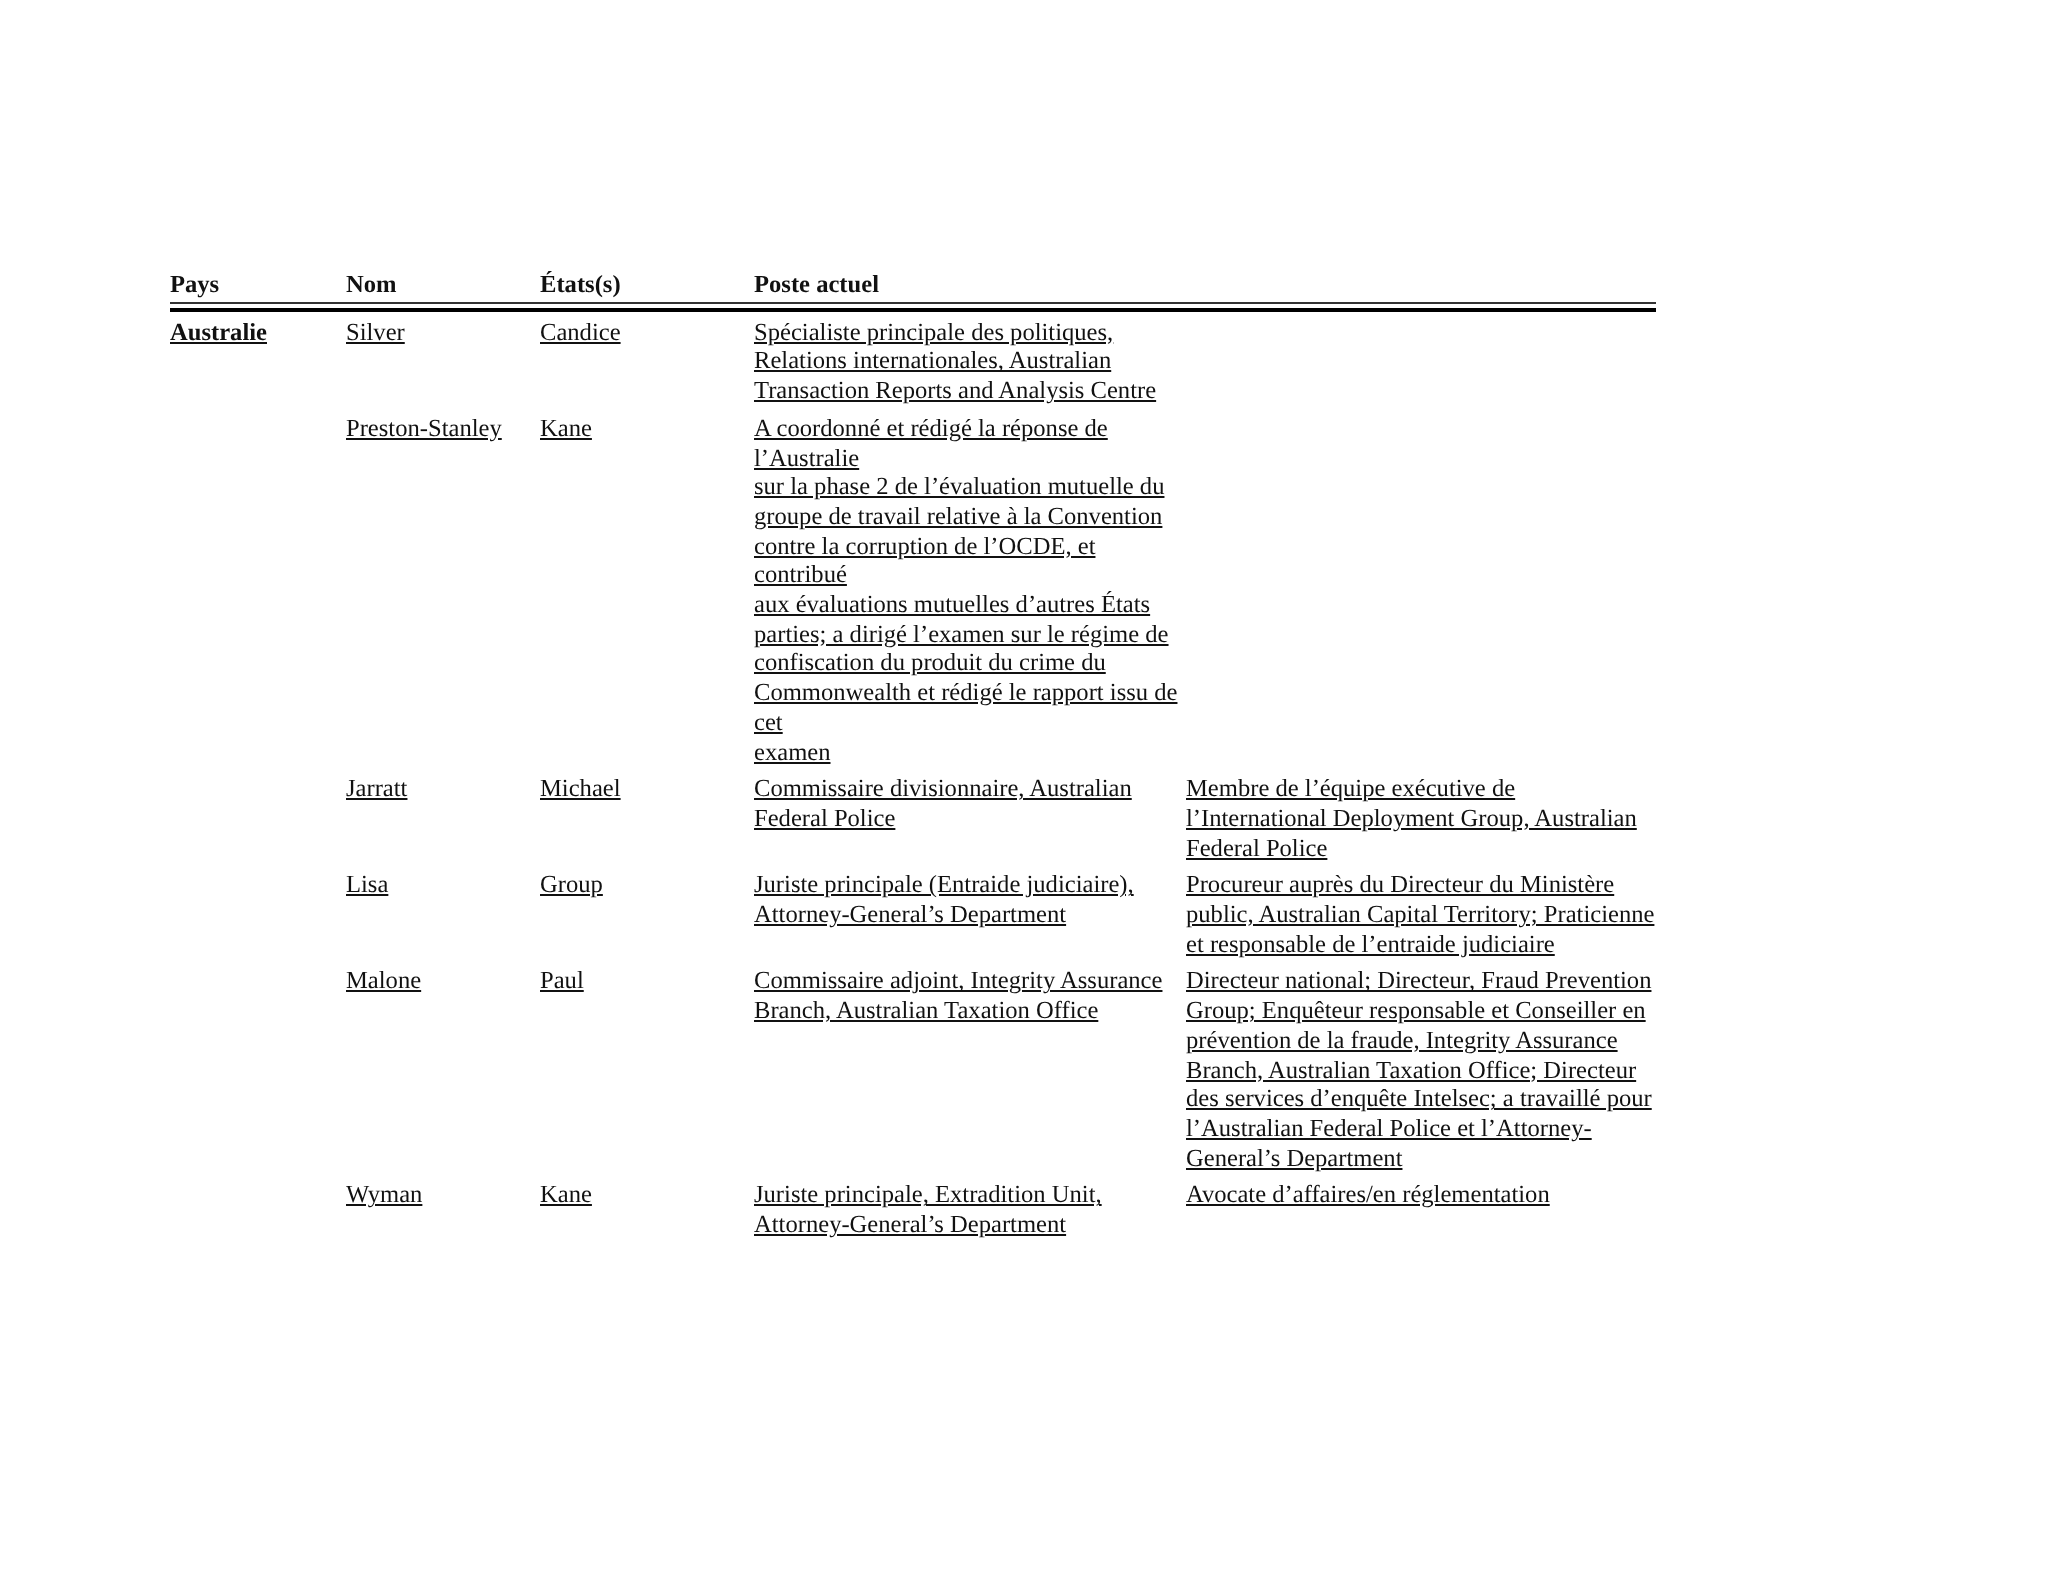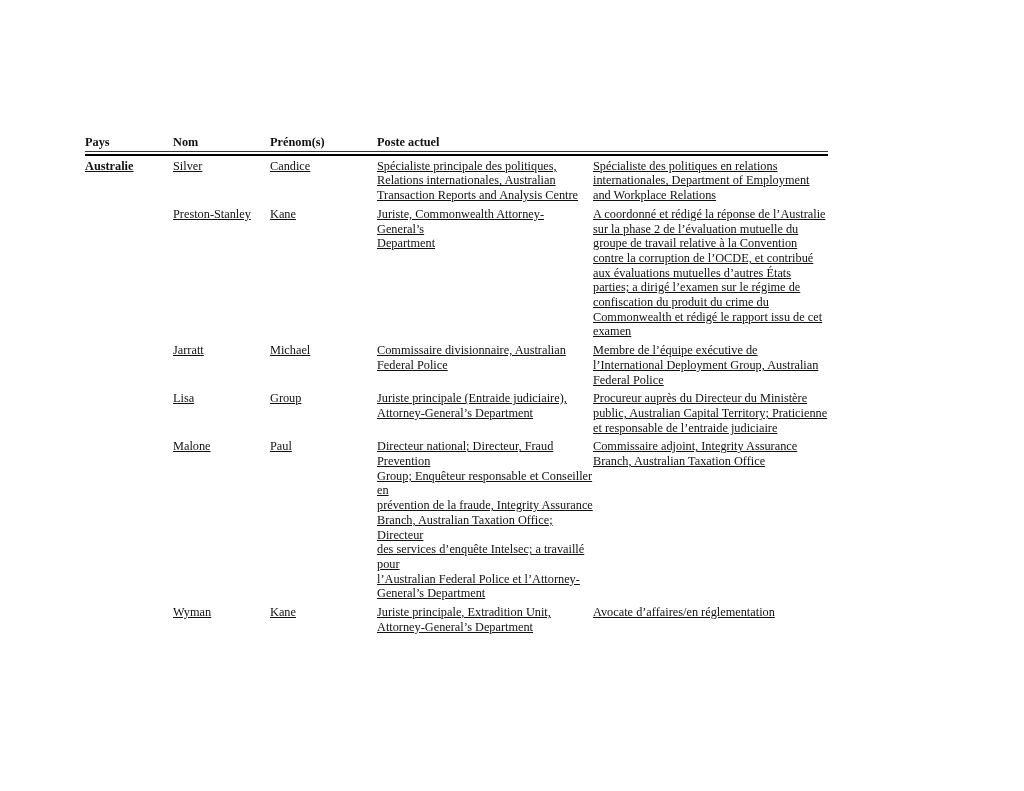--- a/index.html
+++ b/index.html
@@ -55,46 +55,41 @@
 </style>
 </head>
 <body>
 
 <div class="page">
   <div class="doc-table">
 
     <div class="t-row t-head">
       <div class="cell">Pays</div>
       <div class="cell">Nom</div>
-      <div class="cell">Prénom(s)</div>
+      <div class="cell">États(s)</div>
       <div class="cell">Poste actuel</div>
     </div>
 
     <div class="head-rule"></div>
 
     <div class="t-body">
 
       <div class="t-row">
         <div class="cell cell-pays">Australie</div>
         <div class="cell">Silver</div>
         <div class="cell">Candice</div>
         <div class="cell">Spécialiste principale des politiques,
 Relations internationales, Australian
 Transaction Reports and Analysis Centre</div>
-        <div class="cell cell-postes">Spécialiste des politiques en relations
-internationales, Department of Employment
-and Workplace Relations</div>
       </div>
 
       <div class="t-row">
         <div class="cell cell-pays"></div>
         <div class="cell">Preston-Stanley</div>
         <div class="cell">Kane</div>
-        <div class="cell">Juriste, Commonwealth Attorney-General’s
-Department</div>
         <div class="cell cell-postes">A coordonné et rédigé la réponse de l’Australie
 sur la phase 2 de l’évaluation mutuelle du
 groupe de travail relative à la Convention
 contre la corruption de l’OCDE, et contribué
 aux évaluations mutuelles d’autres États
 parties; a dirigé l’examen sur le régime de
 confiscation du produit du crime du
 Commonwealth et rédigé le rapport issu de cet
 examen</div>
       </div>
@@ -118,29 +113,29 @@
 Attorney-General’s Department</div>
         <div class="cell cell-postes">Procureur auprès du Directeur du Ministère
 public, Australian Capital Territory; Praticienne
 et responsable de l’entraide judiciaire</div>
       </div>
 
       <div class="t-row">
         <div class="cell cell-pays"></div>
         <div class="cell">Malone</div>
         <div class="cell">Paul</div>
+        <div class="cell">Commissaire adjoint, Integrity Assurance
+Branch, Australian Taxation Office</div>
         <div class="cell cell-postes">Directeur national; Directeur, Fraud Prevention
 Group; Enquêteur responsable et Conseiller en
 prévention de la fraude, Integrity Assurance
 Branch, Australian Taxation Office; Directeur
 des services d’enquête Intelsec; a travaillé pour
 l’Australian Federal Police et l’Attorney-
 General’s Department</div>
-        <div class="cell">Commissaire adjoint, Integrity Assurance
-Branch, Australian Taxation Office</div>
       </div>
 
       <div class="t-row">
         <div class="cell cell-pays"></div>
         <div class="cell">Wyman</div>
         <div class="cell">Kane</div>
         <div class="cell">Juriste principale, Extradition Unit,
 Attorney-General’s Department</div>
         <div class="cell cell-postes">Avocate d’affaires/en réglementation</div>
       </div>

